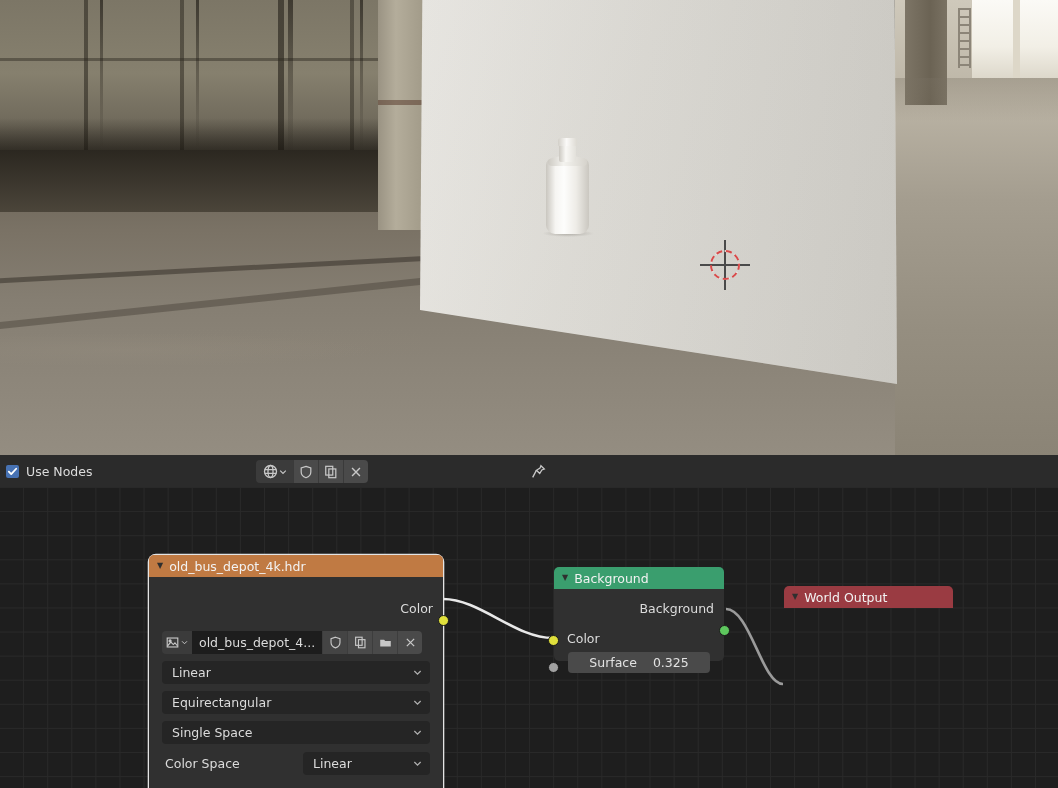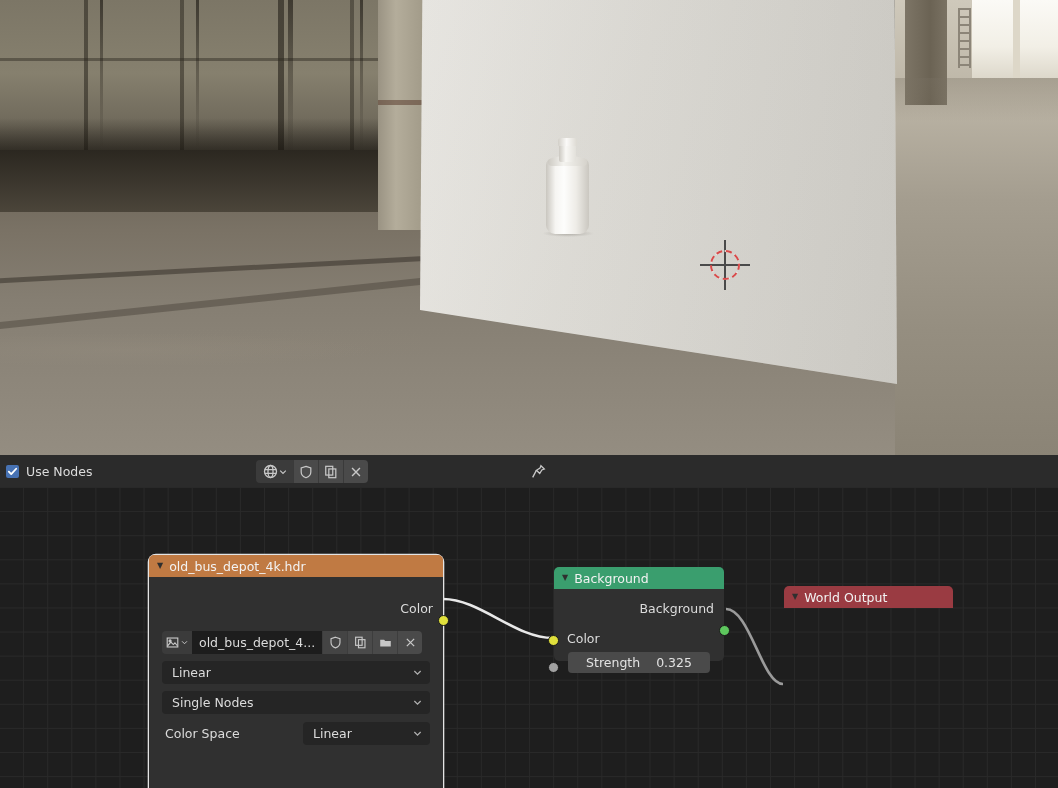--- a/index.html
+++ b/index.html
@@ -409,23 +409,29 @@
             </div>
           </div>
 
           <div class="sel-select" style="margin:7px 13px 0 13px;">
             <span>Linear</span>
             <svg class="chev ico" viewBox="0 0 10 10">
               <path d="M1.5 3.3 L5 6.8 L8.5 3.3"></path>
             </svg>
           </div>
 
-
           <div class="sel-select" style="margin:7px 13px 0 13px;">
-            <span>Single Nodes</span>
+            <span>Equirectangular</span>
+            <svg class="chev ico" viewBox="0 0 10 10">
+              <path d="M1.5 3.3 L5 6.8 L8.5 3.3"></path>
+            </svg>
+          </div>
+
+          <div class="sel-select" style="margin:7px 13px 0 13px;">
+            <span>Single Space</span>
             <svg class="chev ico" viewBox="0 0 10 10">
               <path d="M1.5 3.3 L5 6.8 L8.5 3.3"></path>
             </svg>
           </div>
 
           <div class="prop-row" style="margin:8px 13px 0 13px;gap:21px;">
             <span style="color:#dcdcdc;font-size:12.5px;padding-left:3px;">Color Space</span>
             <div class="sel-select" style="width:127px;">
               <span>Linear</span>
               <svg class="chev ico" viewBox="0 0 10 10">
@@ -448,21 +454,21 @@
             <span>Background</span>
           </div>
           <div class="socket sock-green" style="right:-6px; top:36px;"></div>
 
           <div class="row-label-left" style="margin-top:14px; padding-left:13px;">
             <span>Color</span>
           </div>
           <div class="socket sock-yellow" style="left:-6px; top:46px;"></div>
 
           <div class="strength-field" style="margin:6px 14px 0 14px;">
-            <span>Strength</span>
+            <span>Surface</span>
             <span>0.325</span>
           </div>
           <div class="socket sock-gray" style="left:-6px; top:73px;"></div>
         </div>
       </div>
 
       <div class="node" style="left:784px; top:99px; width:169px;">
         <div class="node-head" style="background:#9a3b42;">
           <span class="tri">▼</span>
           <span>World Output</span>

